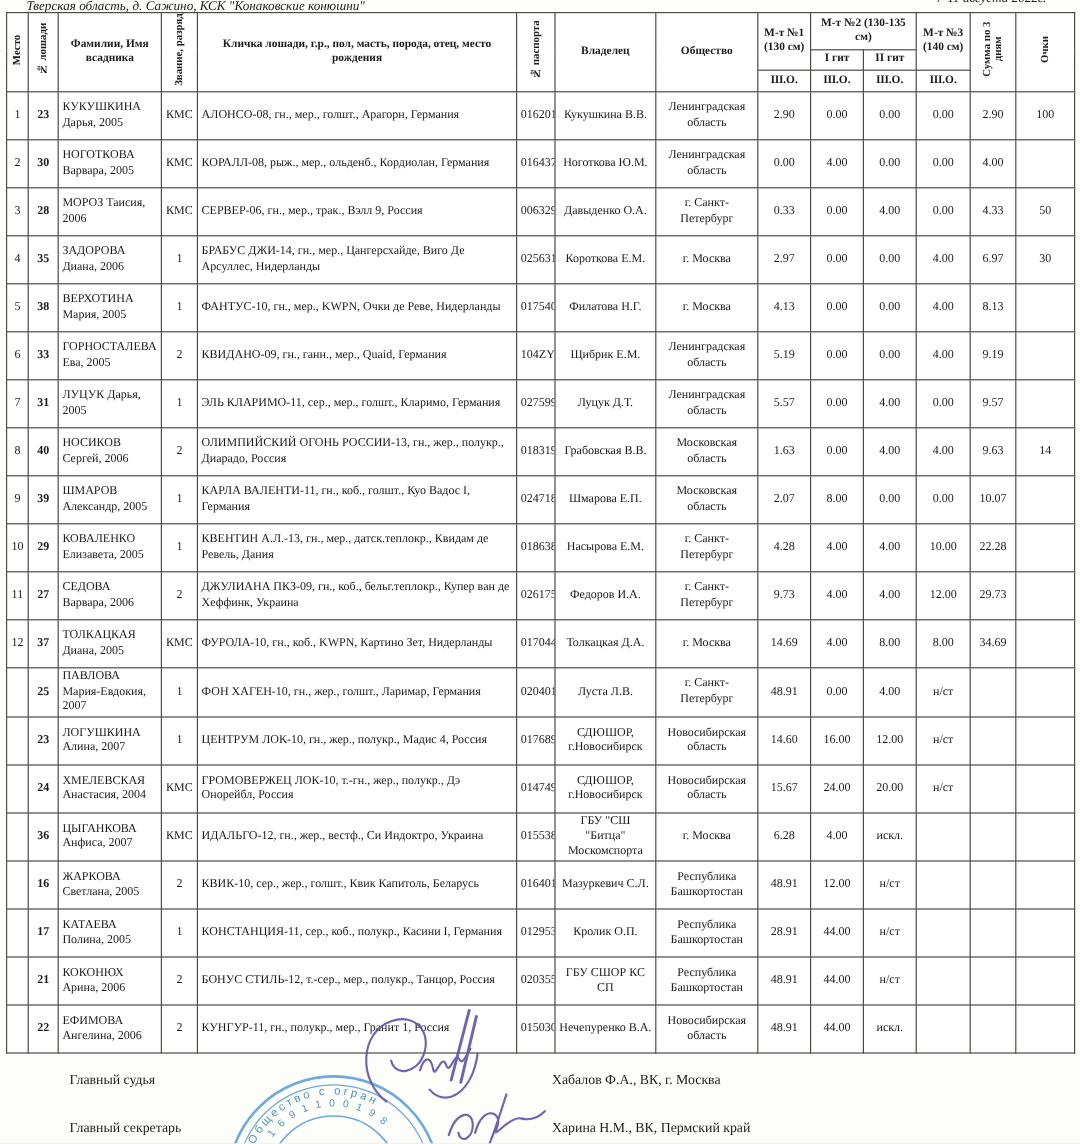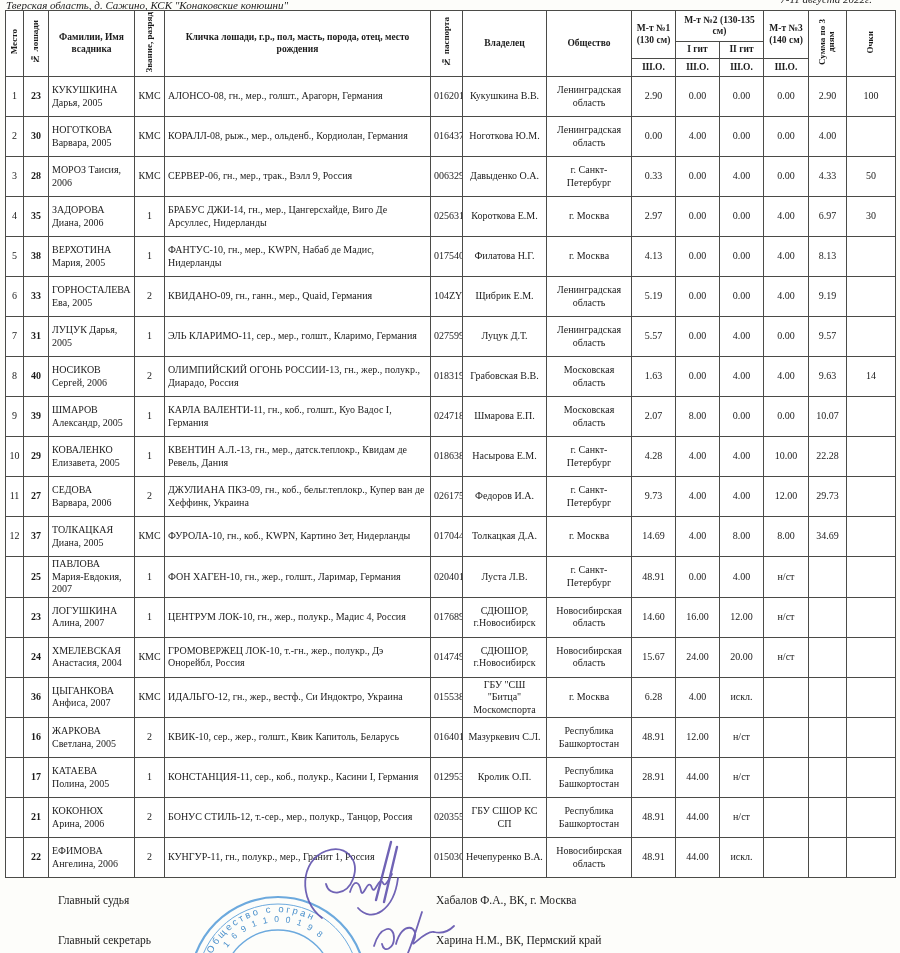--- a/index.html
+++ b/index.html
@@ -1,33 +1,33 @@
 <!DOCTYPE html>
 <html><head>
 <meta charset="utf-8">
 <style>
   html,body{margin:0;padding:0;background:#e9e9e7;}
   .page{position:relative;width:900px;height:953px;background:#fdfdfa;overflow:hidden;
         font-family:"Liberation Serif","DejaVu Serif",serif;color:#1b1b1b;}
-  .doc-header-left{position:absolute;top:-1px;left:6px;font-style:italic;font-size:11px;white-space:nowrap;}
+  .doc-header-left{position:absolute;top:-1px;left:22px;font-style:italic;font-size:11px;white-space:nowrap;}
   .doc-header-right{position:absolute;top:-7px;right:28px;font-style:italic;font-size:11px;white-space:nowrap;}
   table.results{position:absolute;top:10px;left:5px;width:890px;border-collapse:collapse;table-layout:fixed;
         background:#fff;}
   .results th,.results td{border:1px solid #4b4b48;padding:1px 3px;overflow:hidden;vertical-align:middle;}
   .results thead th{font-weight:bold;font-size:9.5px;line-height:1.2;}
   .hrow1 th{height:28px;}
   .hrow2 th{height:14px;}
   .hrow3 th{height:15px;}
   .vert span{writing-mode:vertical-rl;transform:rotate(180deg);display:inline-block;
         max-height:62px;line-height:1.05;font-size:9px;}
   .results tbody td{font-size:10px;line-height:1.25;height:37px;}
   .al{text-align:left;} .ac{text-align:center;} .b{font-weight:bold;}
   .footer{position:absolute;left:0;top:870px;width:764px;height:83px;font-size:11.5px;}
   .lbl{position:absolute;left:58px;white-space:nowrap;}
-  .nm{position:absolute;left:436px;white-space:nowrap;}
+  .nm{position:absolute;left:460px;white-space:nowrap;}
   .judge-row{top:24px;} .secretary-row{top:64px;}
   .sig1{position:absolute;left:292px;top:-32px;}
   .sig2{position:absolute;left:368px;top:38px;}
   .stamp{position:absolute;left:183px;top:20px;}
 </style>
 </head>
 <body>
 
 <div class="page">
 
@@ -141,21 +141,21 @@
           <td class="ac">0.00</td>
           <td class="ac">4.00</td>
           <td class="ac">6.97</td>
           <td class="ac">30</td>
         </tr>
         <tr>
           <td class="ac">5</td>
           <td class="ac b">38</td>
           <td class="al">ВЕРХОТИНА Мария, 2005</td>
           <td class="ac">1</td>
-          <td class="al">ФАНТУС-10, гн., мер., KWPN, Набаб де Мадис, Нидерланды</td>
+          <td class="al">ФАНТУС-10, гн., мер., KWPN, Очки де Реве, Нидерланды</td>
           <td class="al">017540</td>
           <td class="ac">Филатова Н.Г.</td>
           <td class="ac">г. Москва</td>
           <td class="ac">4.13</td>
           <td class="ac">0.00</td>
           <td class="ac">0.00</td>
           <td class="ac">4.00</td>
           <td class="ac">8.13</td>
           <td class="ac"></td>
         </tr>

